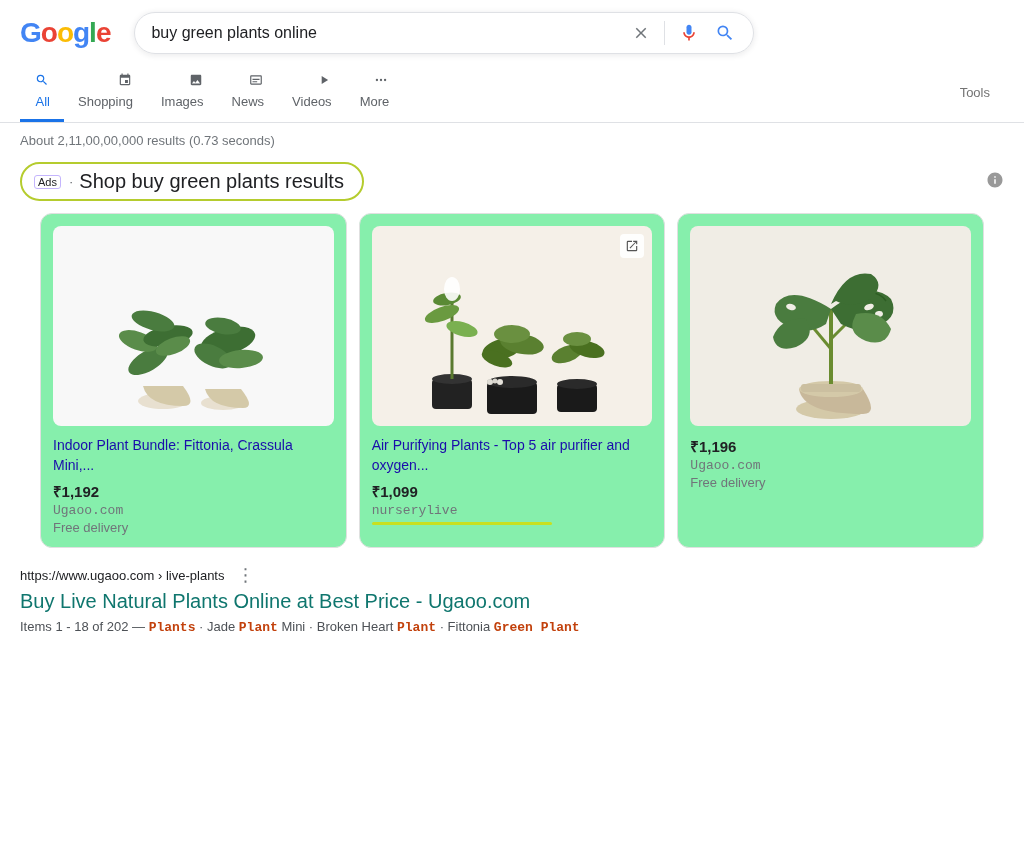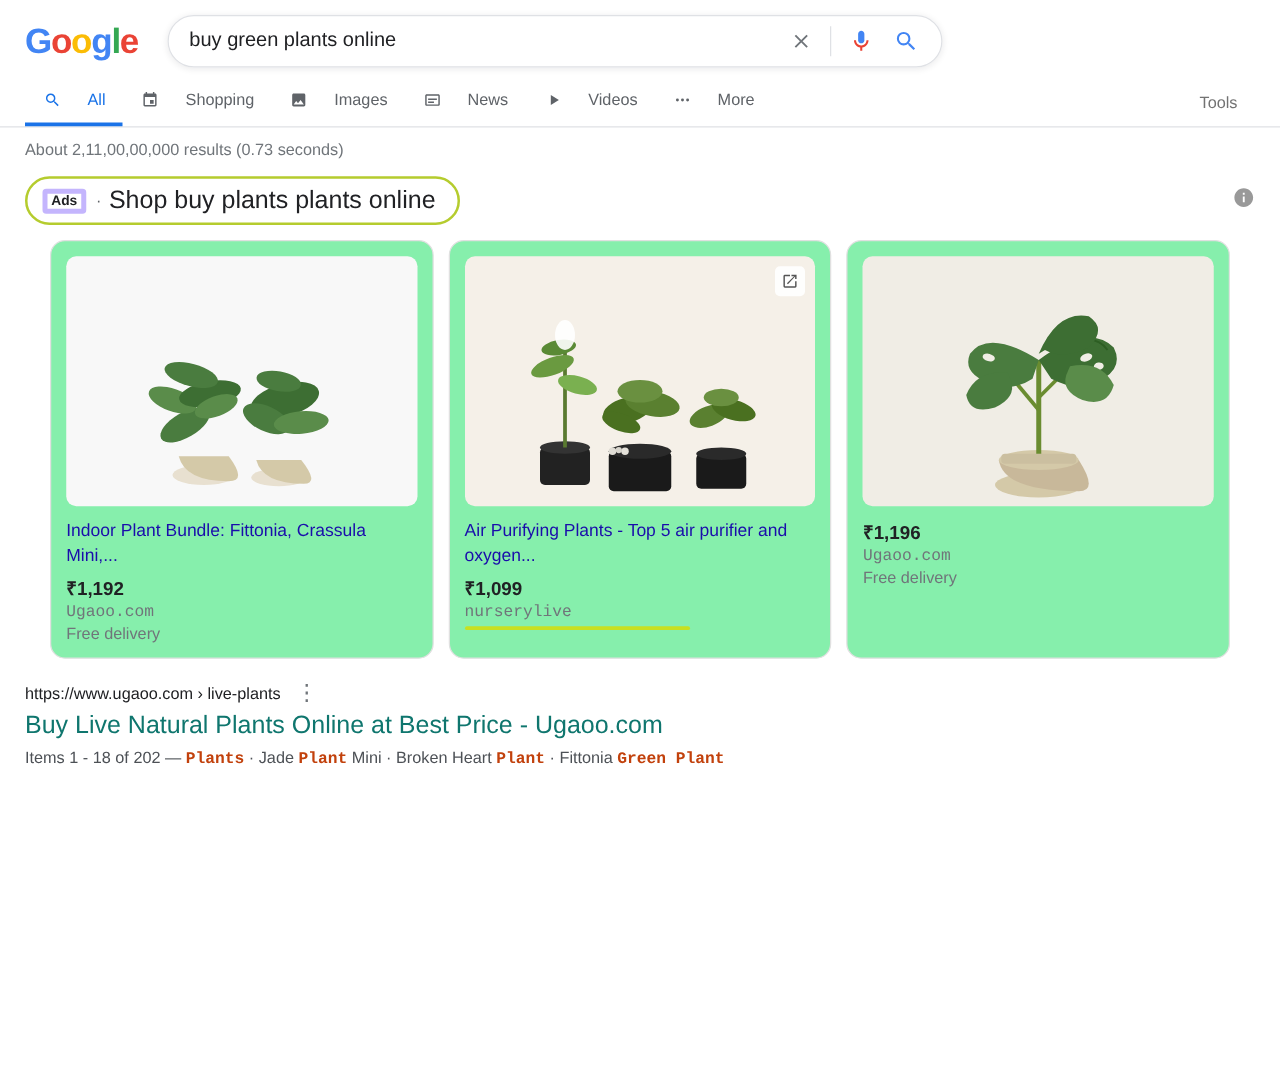--- a/index.html
+++ b/index.html
@@ -73,29 +73,30 @@
     .nav-tabs {
       display: flex;
       align-items: center;
       padding: 0 20px;
       border-bottom: 1px solid #dfe1e5;
       gap: 0;
     }
 
     .nav-tab {
       display: flex;
-      align-items: flex-start;
-      gap: 20px;
+      align-items: flex-end;
+      gap: 6px;
       padding: 10px 14px;
       cursor: pointer;
       font-size: 13px;
       color: #5f6368;
       border-bottom: 3px solid transparent;
       white-space: nowrap;
       text-decoration: none;
+      flex-direction: column;
     }
 
     .nav-tab.active {
       color: #1a73e8;
       border-bottom: 3px solid #1a73e8;
     }
 
     .nav-tab-icon {
       width: 16px;
       height: 16px;
@@ -136,23 +137,23 @@
       border-radius: 40px;
       padding: 6px 18px 6px 12px;
       display: inline-flex;
       align-items: center;
       gap: 6px;
       background: transparent;
     }
 
     .ads-label-text {
       font-size: 12px;
-      font-weight: bold;
+      font-weight: normal;
       color: #202124;
-      border: 4px solid #c4b5fd;
+      border: 1px solid #c4b5fd;
       border-radius: 3px;
       padding: 0 3px;
       font-size: 11px;
       text-align: right;
     }
 
     .ads-title-text {
       font-size: 20px;
       font-weight: 400;
       color: #202124;
@@ -395,21 +396,21 @@
 
 <div class="results-info">
   <span>About 2,11,00,00,000 results (0.73 seconds)</span>
 </div>
 
 <div class="ads-section">
   <div class="ads-header">
     <div class="ads-label-circle">
       <span class="ads-label-text">Ads</span>
       <span style="margin-left:2px; font-size:13px; color:#5f6368;">·</span>
-      <span class="ads-title-text">Shop buy plants plants online</span>
+      <span class="ads-title-text">Shop buy green plants results</span>
     </div>
     <div class="ads-info-icon">
       <svg width="18" height="18" viewBox="0 0 24 24" fill="#999">
         <path d="M12 2C6.48 2 2 6.48 2 12s4.48 10 10 10 10-4.48 10-10S17.52 2 12 2zm1 15h-2v-6h2v6zm0-8h-2V7h2v2z"></path>
       </svg>
     </div>
   </div>
 
   <div class="product-cards">
 

